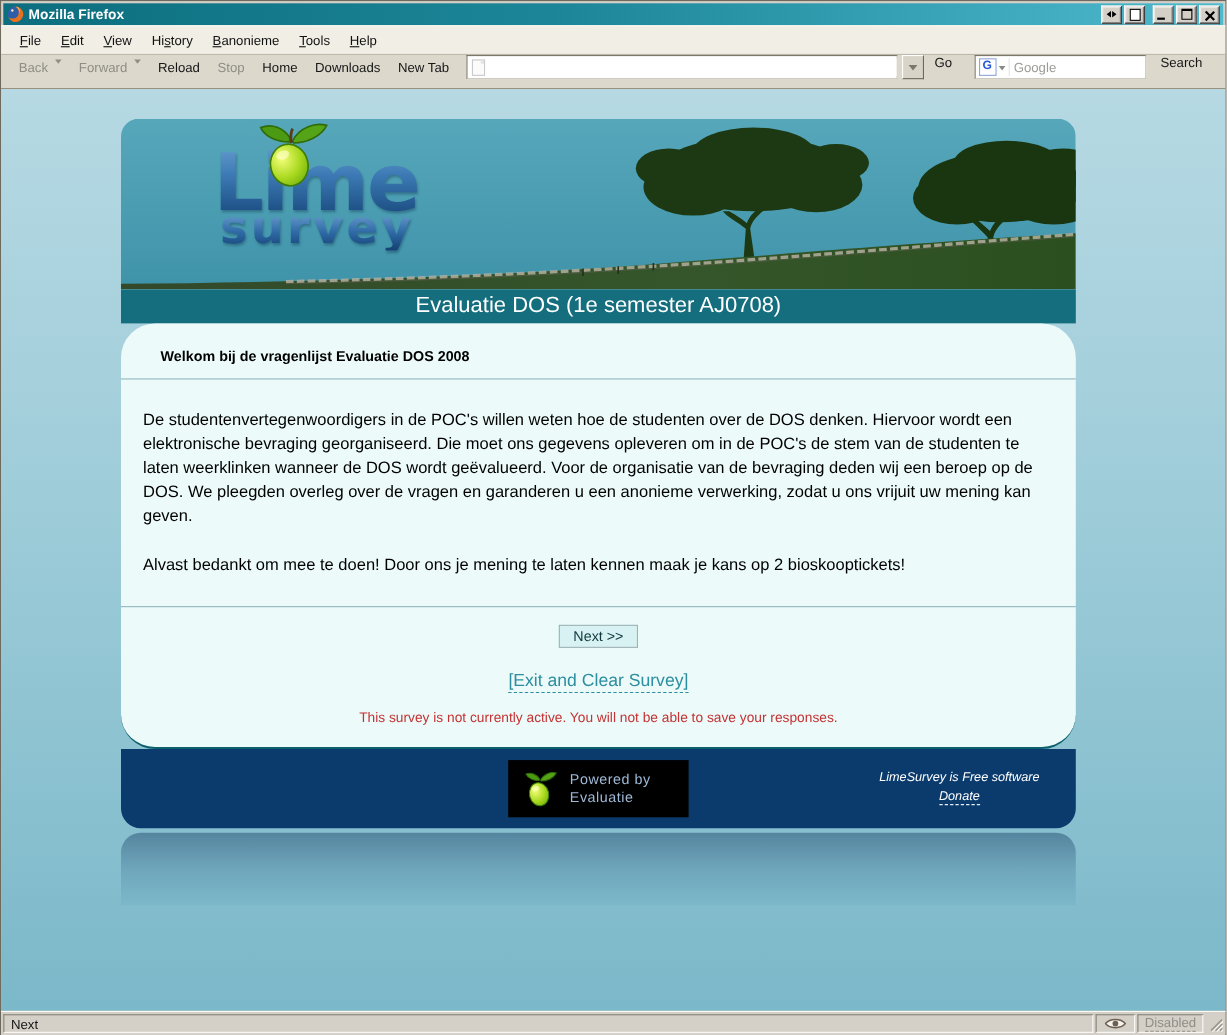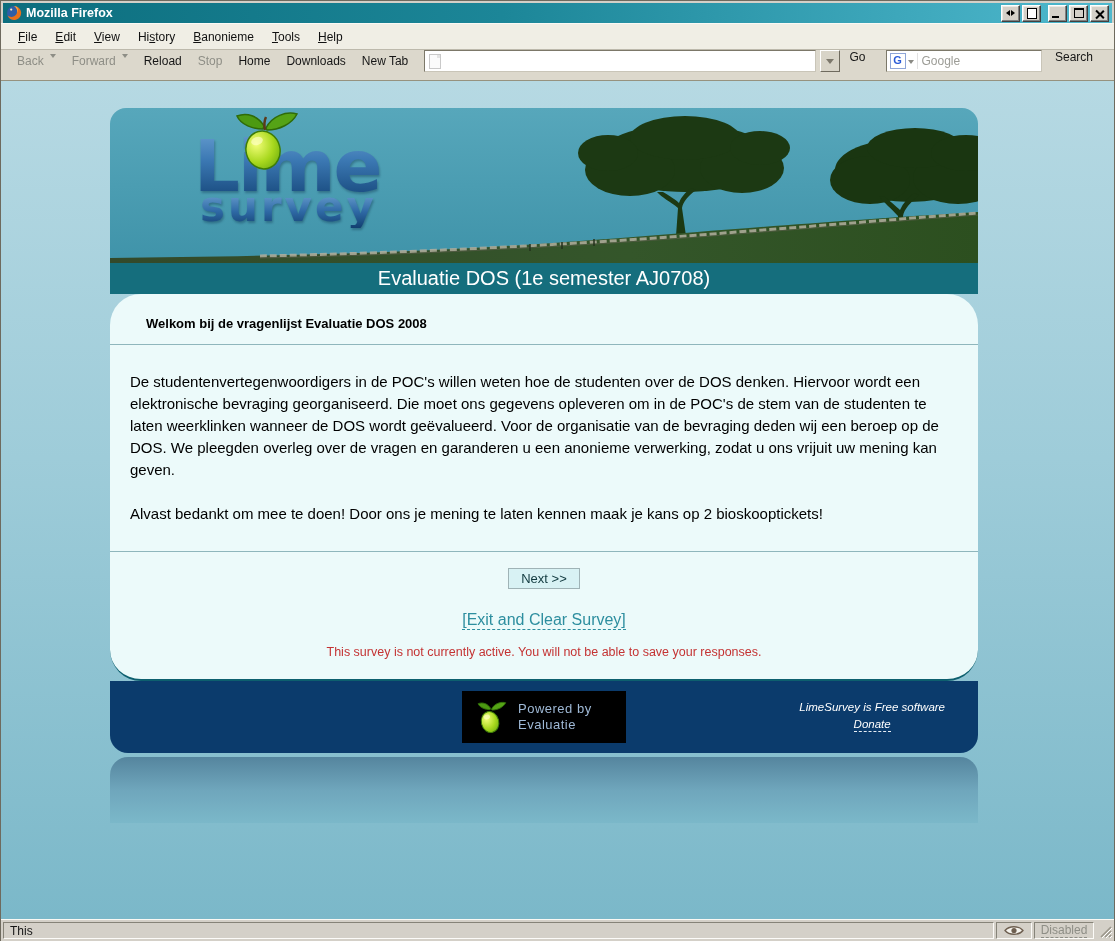--- a/index.html
+++ b/index.html
@@ -248,21 +248,21 @@
           <div>LimeSurvey is Free software</div>
           <a href="#" class="donate-link">Donate</a>
         </div>
       </div>
 
     </div>
     <div class="reflection"></div>
   </div>
 
   <div class="statusbar">
-    <div class="panel status-panel">This</div>
+    <div class="panel status-panel">Next</div>
     <div class="panel eye-panel">
       <svg width="20" height="11" viewBox="0 0 20 11">
         <path d="M1,5.5 C5,0.5 15,0.5 19,5.5 C15,10.5 5,10.5 1,5.5 Z" fill="#F4F2EC" stroke="#6E5F50" stroke-width="1.3"></path>
         <circle cx="10" cy="5.5" r="2.6" fill="#6E5F50"></circle>
       </svg>
     </div>
     <div class="panel disabled-panel">
       <span>Disabled</span>
     </div>
     <svg class="grip" viewBox="0 0 15 15">

